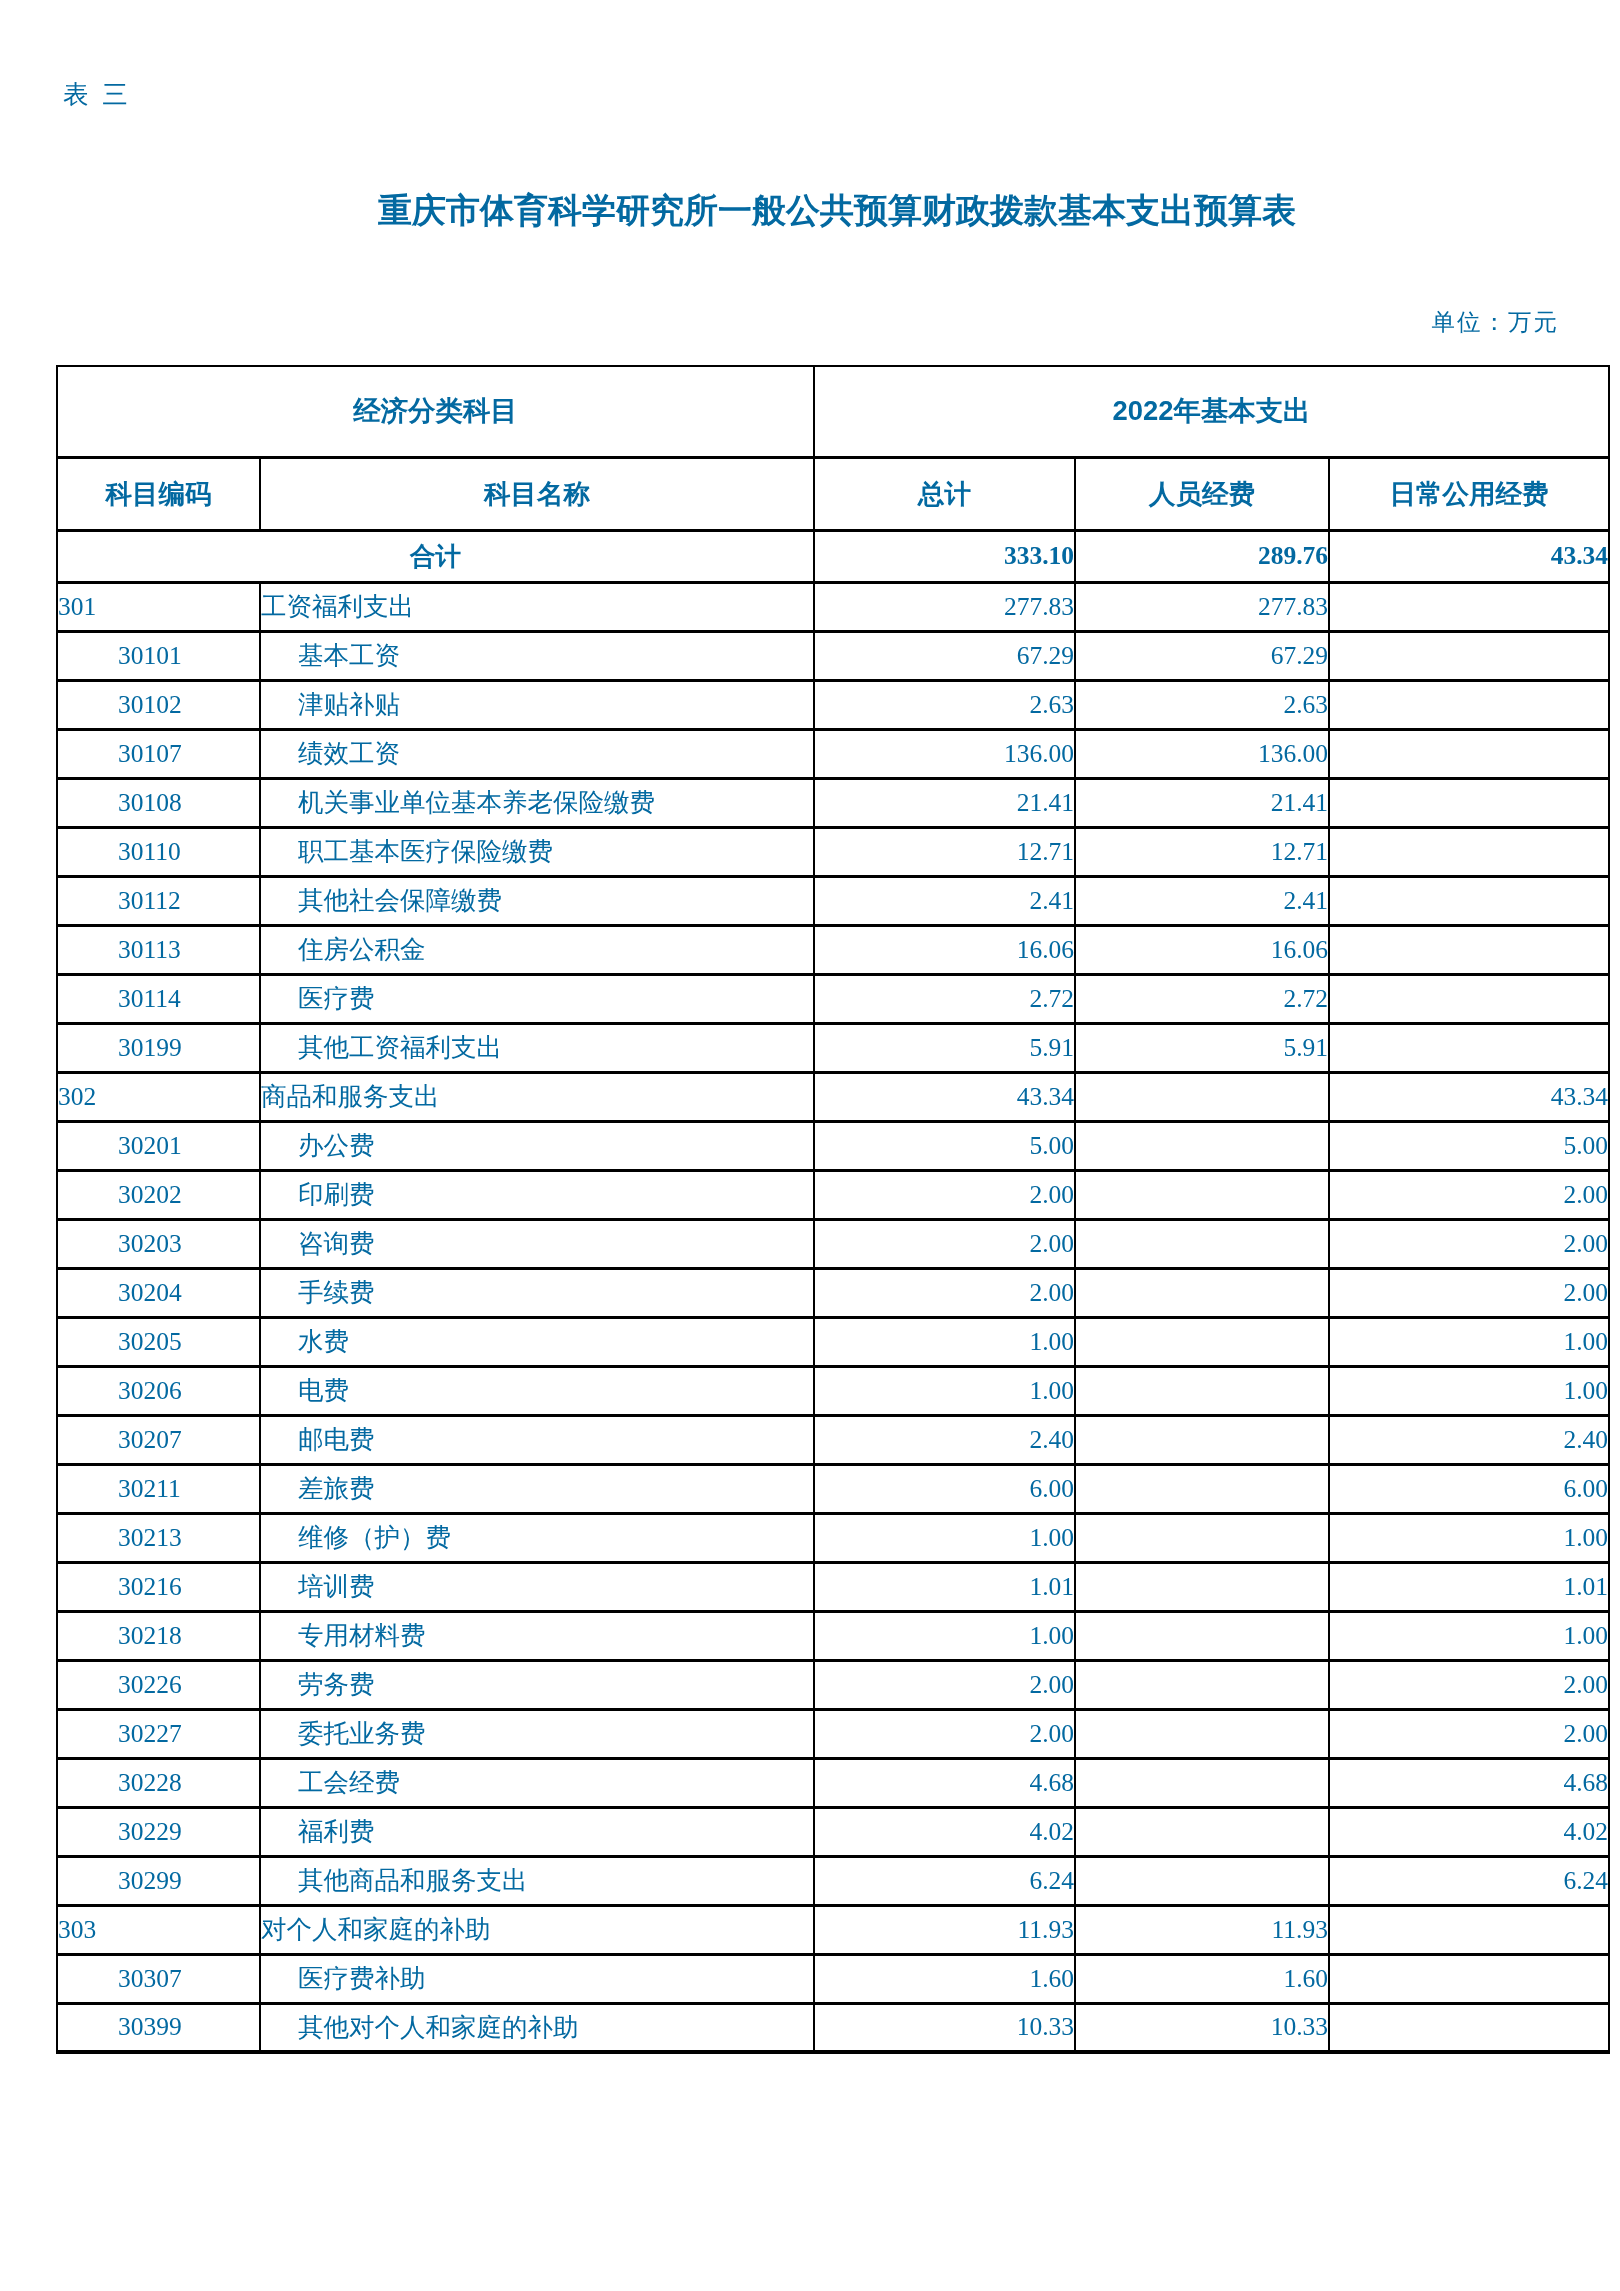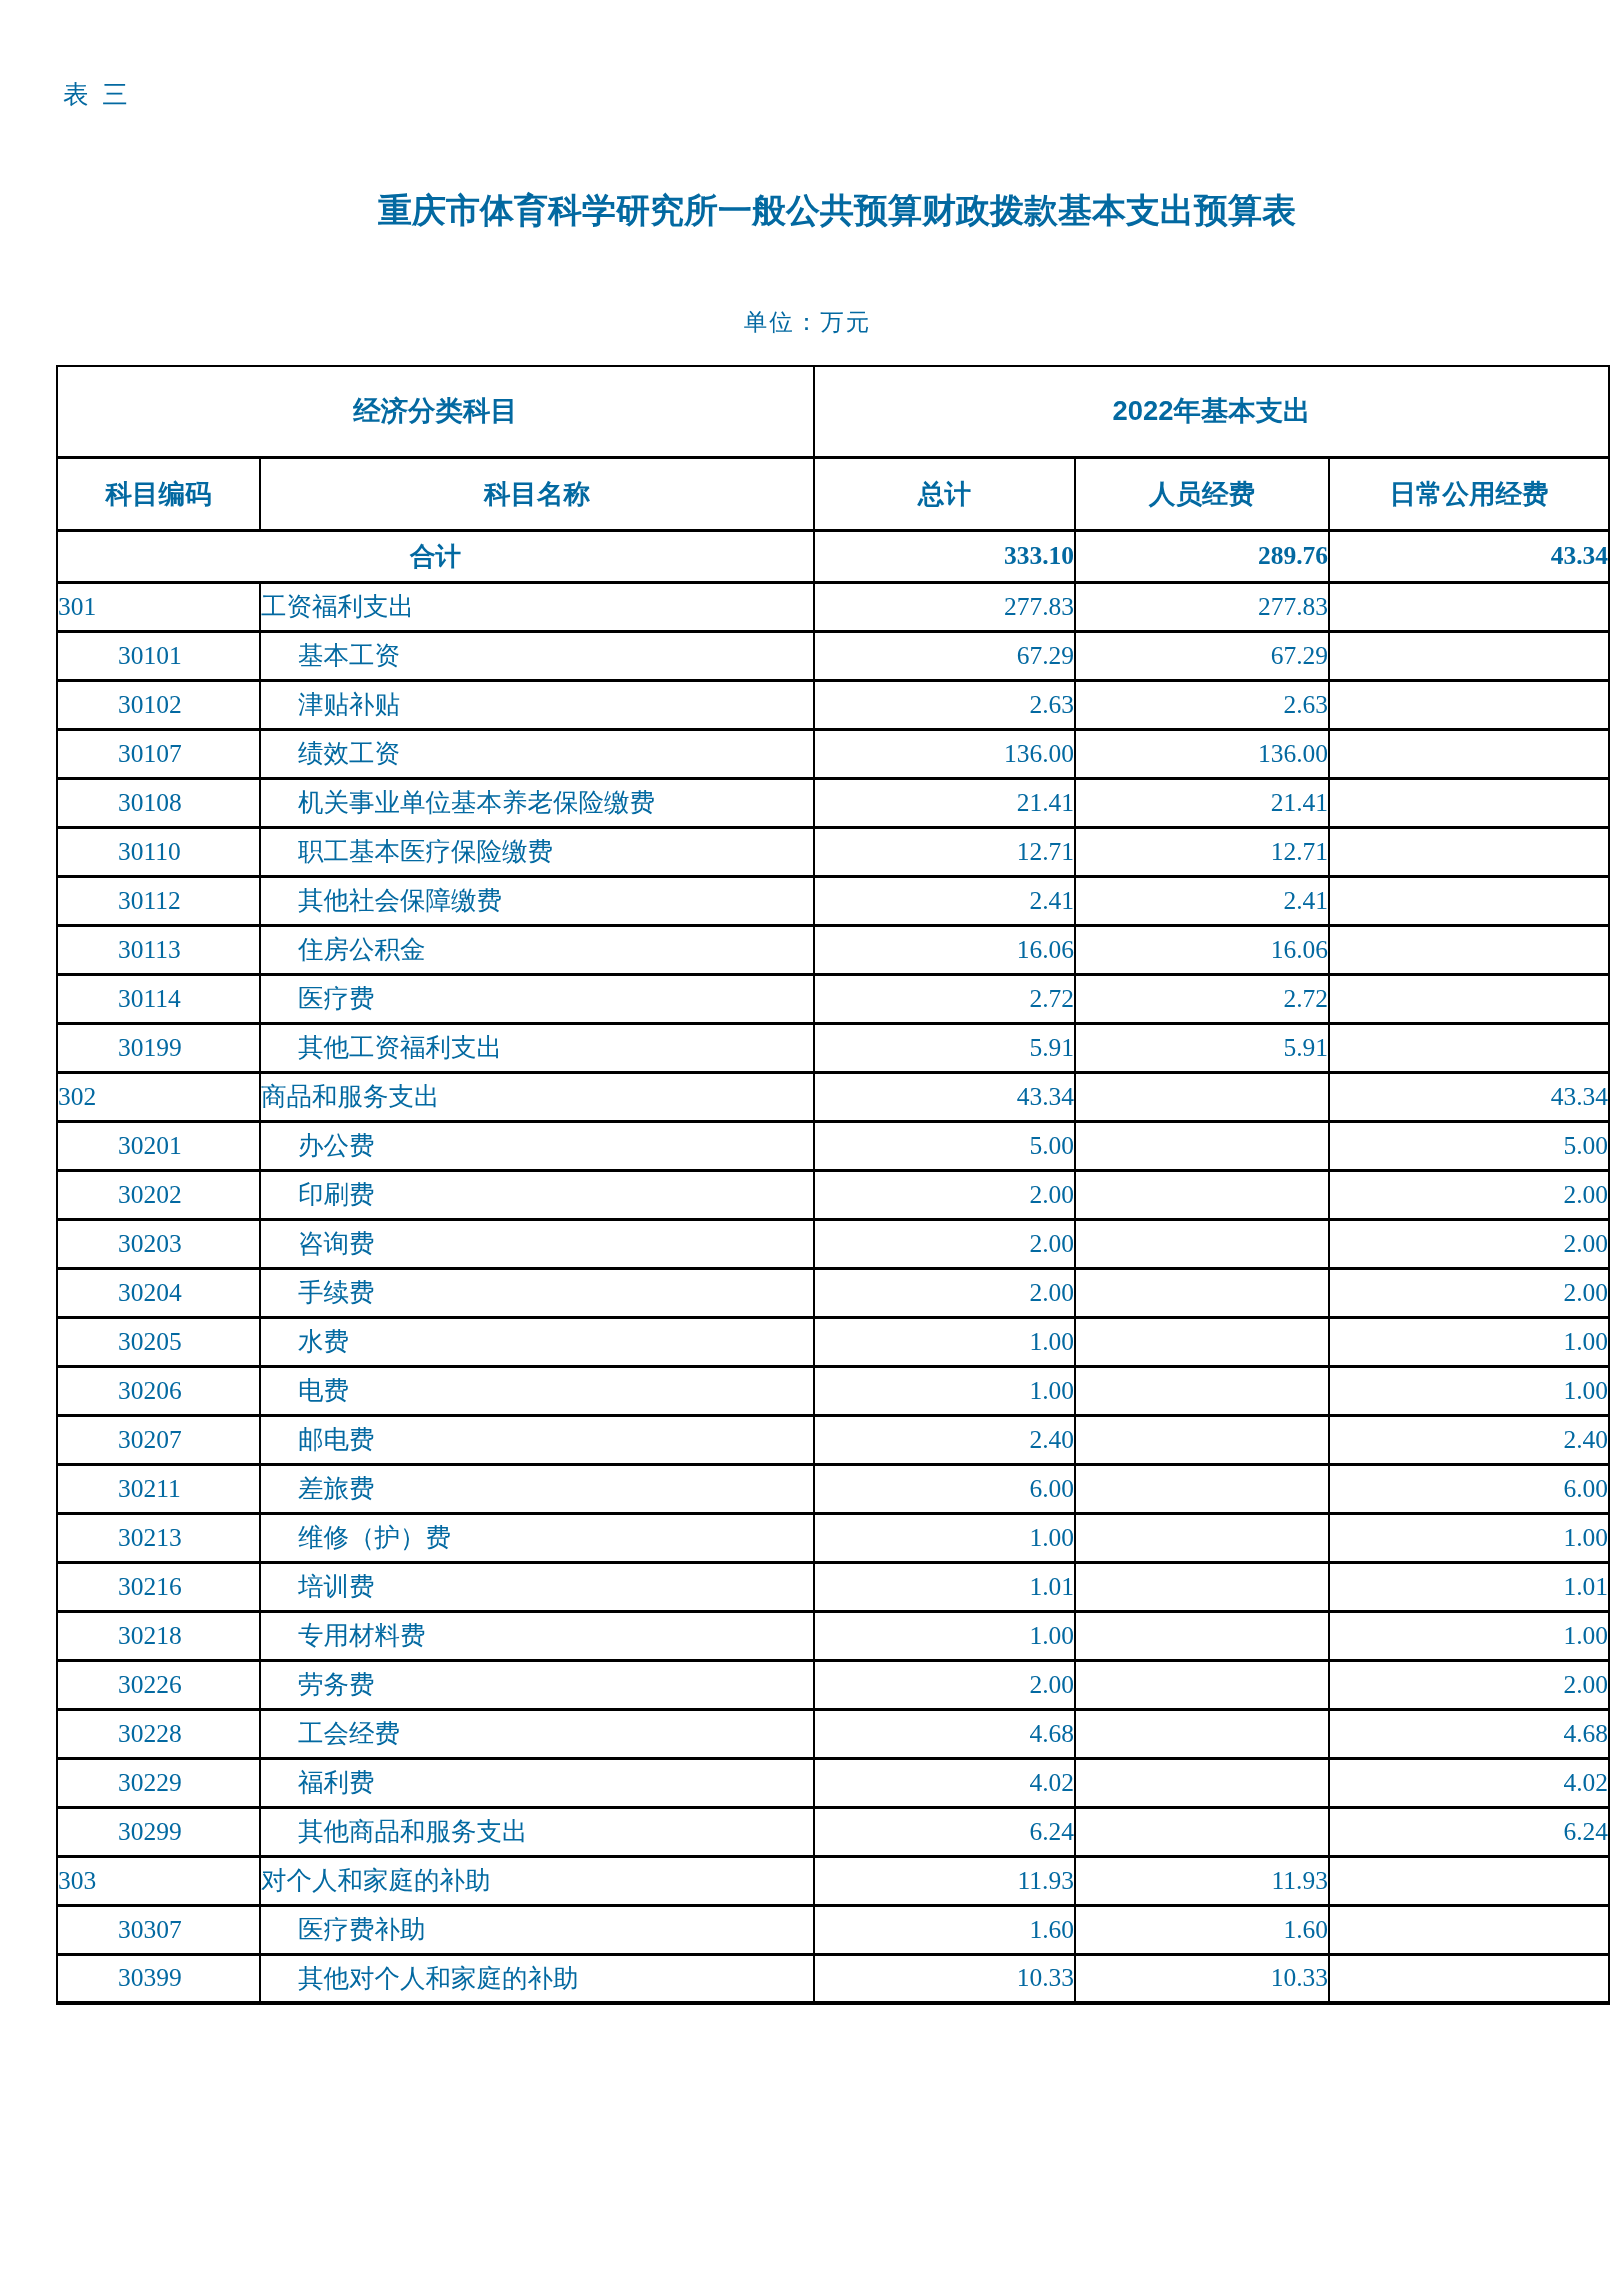--- a/index.html
+++ b/index.html
@@ -30,21 +30,21 @@
     font-size:34px;
     line-height:47px;
     font-weight:bold;
     font-family:"Liberation Sans","DejaVu Sans",sans-serif;
   }
   .unit-note{
     position:absolute;
     left:56px;
     top:306px;
     width:1503px;
-    text-align:center;
+    text-align:right;
     font-size:23.5px;
     line-height:33px;
     letter-spacing:2px;
   }
   table.budget{
     position:absolute;
     left:56px;
     top:365px;
     width:1552px;
     table-layout:fixed;
@@ -288,20 +288,27 @@
           <td class="num">1.00</td>
         </tr>
         <tr class="data-row lvl2">
           <td class="code">30226</td>
           <td class="name">劳务费</td>
           <td class="num">2.00</td>
           <td class="num"></td>
           <td class="num">2.00</td>
         </tr>
         <tr class="data-row lvl2">
+          <td class="code">30227</td>
+          <td class="name">委托业务费</td>
+          <td class="num">2.00</td>
+          <td class="num"></td>
+          <td class="num">2.00</td>
+        </tr>
+        <tr class="data-row lvl2">
           <td class="code">30228</td>
           <td class="name">工会经费</td>
           <td class="num">4.68</td>
           <td class="num"></td>
           <td class="num">4.68</td>
         </tr>
         <tr class="data-row lvl2">
           <td class="code">30229</td>
           <td class="name">福利费</td>
           <td class="num">4.02</td>

